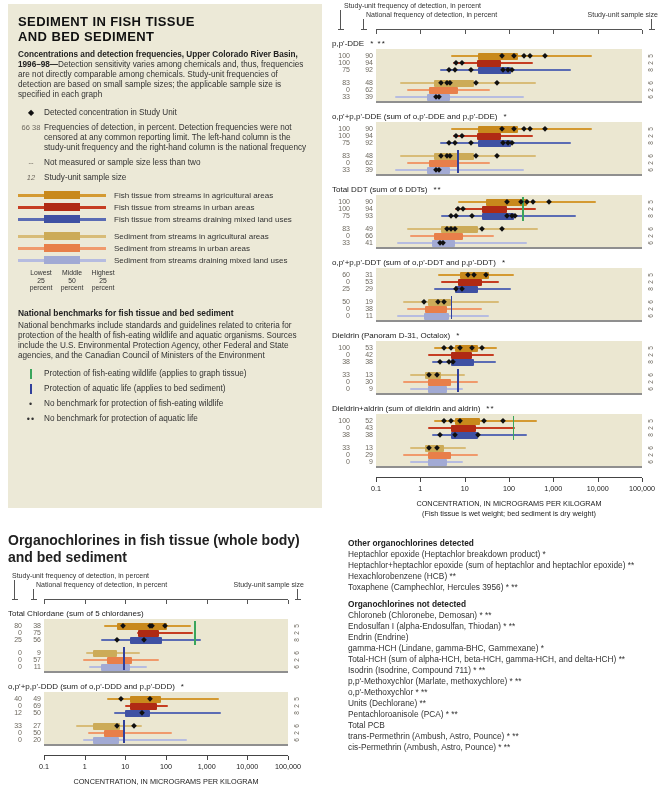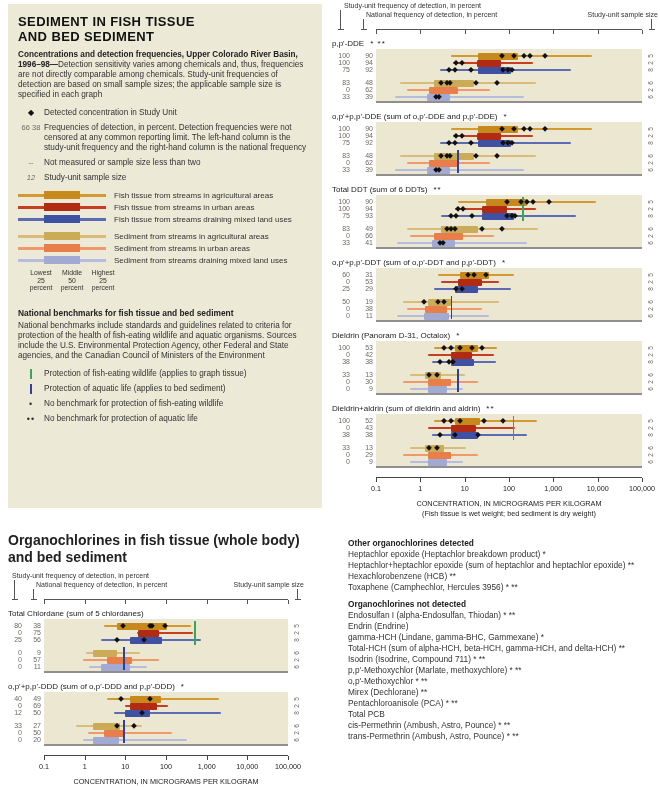--- a/index.html
+++ b/index.html
@@ -784,26 +784,27 @@
 <div id="lists">
   <div class="list-heading">Other organochlorines detected</div>
   <div id="detected-list">
       <div class="list-item">Heptachlor epoxide (Heptachlor breakdown product) *</div>
       <div class="list-item">Heptachlor+heptachlor epoxide (sum of heptachlor and heptachlor epoxide) **</div>
       <div class="list-item">Hexachlorobenzene (HCB)  **</div>
       <div class="list-item">Toxaphene (Camphechlor, Hercules 3956) * **</div>
     </div>
   <div class="list-heading mt">Organochlorines not detected</div>
   <div id="notdetected-list">
+      <div class="list-item">Chloroneb (Chloronebe, Demosan) * **</div>
       <div class="list-item">Endosulfan I (alpha-Endosulfan, Thiodan) * **</div>
       <div class="list-item">Endrin (Endrine)</div>
       <div class="list-item">gamma-HCH (Lindane, gamma-BHC, Gammexane) *</div>
       <div class="list-item">Total-HCH (sum of alpha-HCH, beta-HCH, gamma-HCH, and delta-HCH)  **</div>
       <div class="list-item">Isodrin (Isodrine, Compound 711) * **</div>
       <div class="list-item">p,p'-Methoxychlor (Marlate, methoxychlore) * **</div>
       <div class="list-item">o,p'-Methoxychlor * **</div>
-      <div class="list-item">Mirex (Dechlorane)  **</div>
+      <div class="list-item">Units (Dechlorane)  **</div>
       <div class="list-item">Pentachloroanisole (PCA) * **</div>
       <div class="list-item">Total PCB</div>
+      <div class="list-item">trans-Permethrin (Ambush, Astro, Pounce) * **</div>
       <div class="list-item">cis-Permethrin (Ambush, Astro, Pounce) * **</div>
-      <div class="list-item">trans-Permethrin (Ambush, Astro, Pounce) * **</div>
     </div>
 </div>
 
 </body></html>

